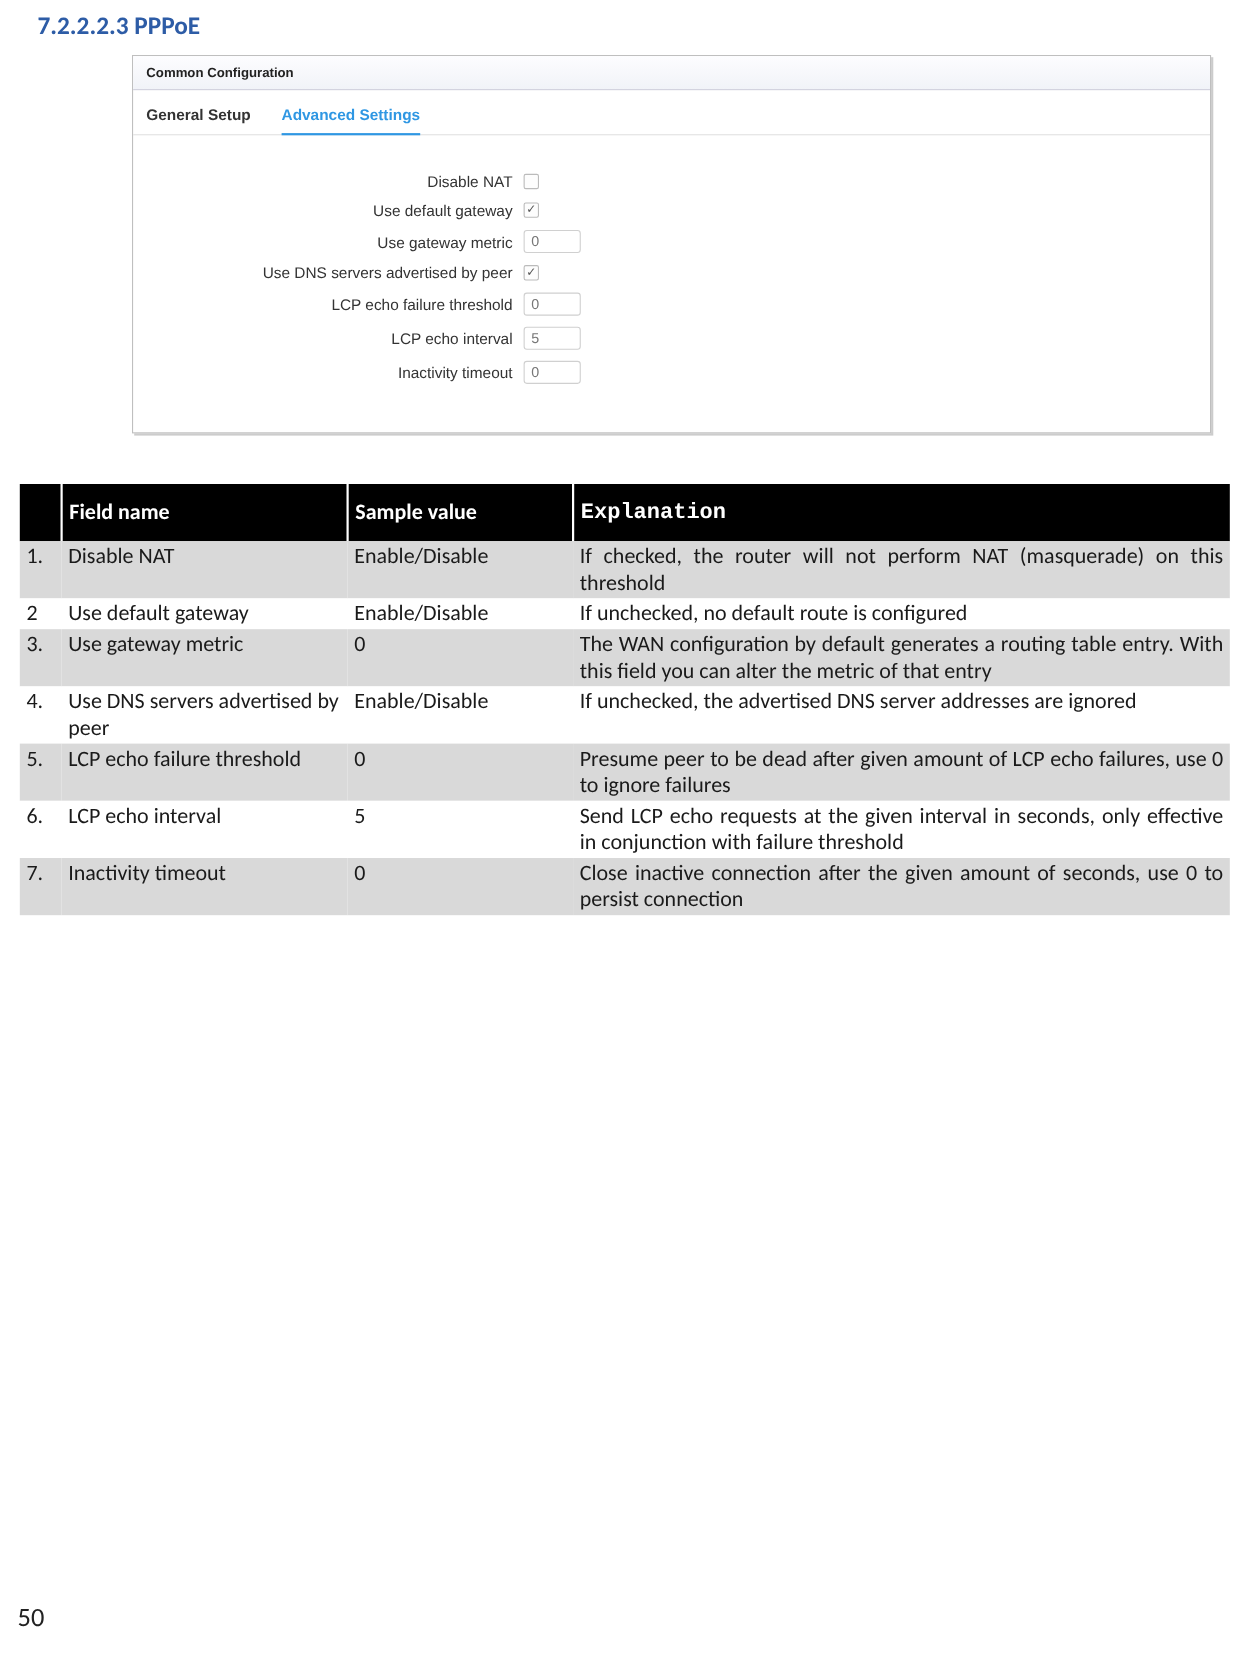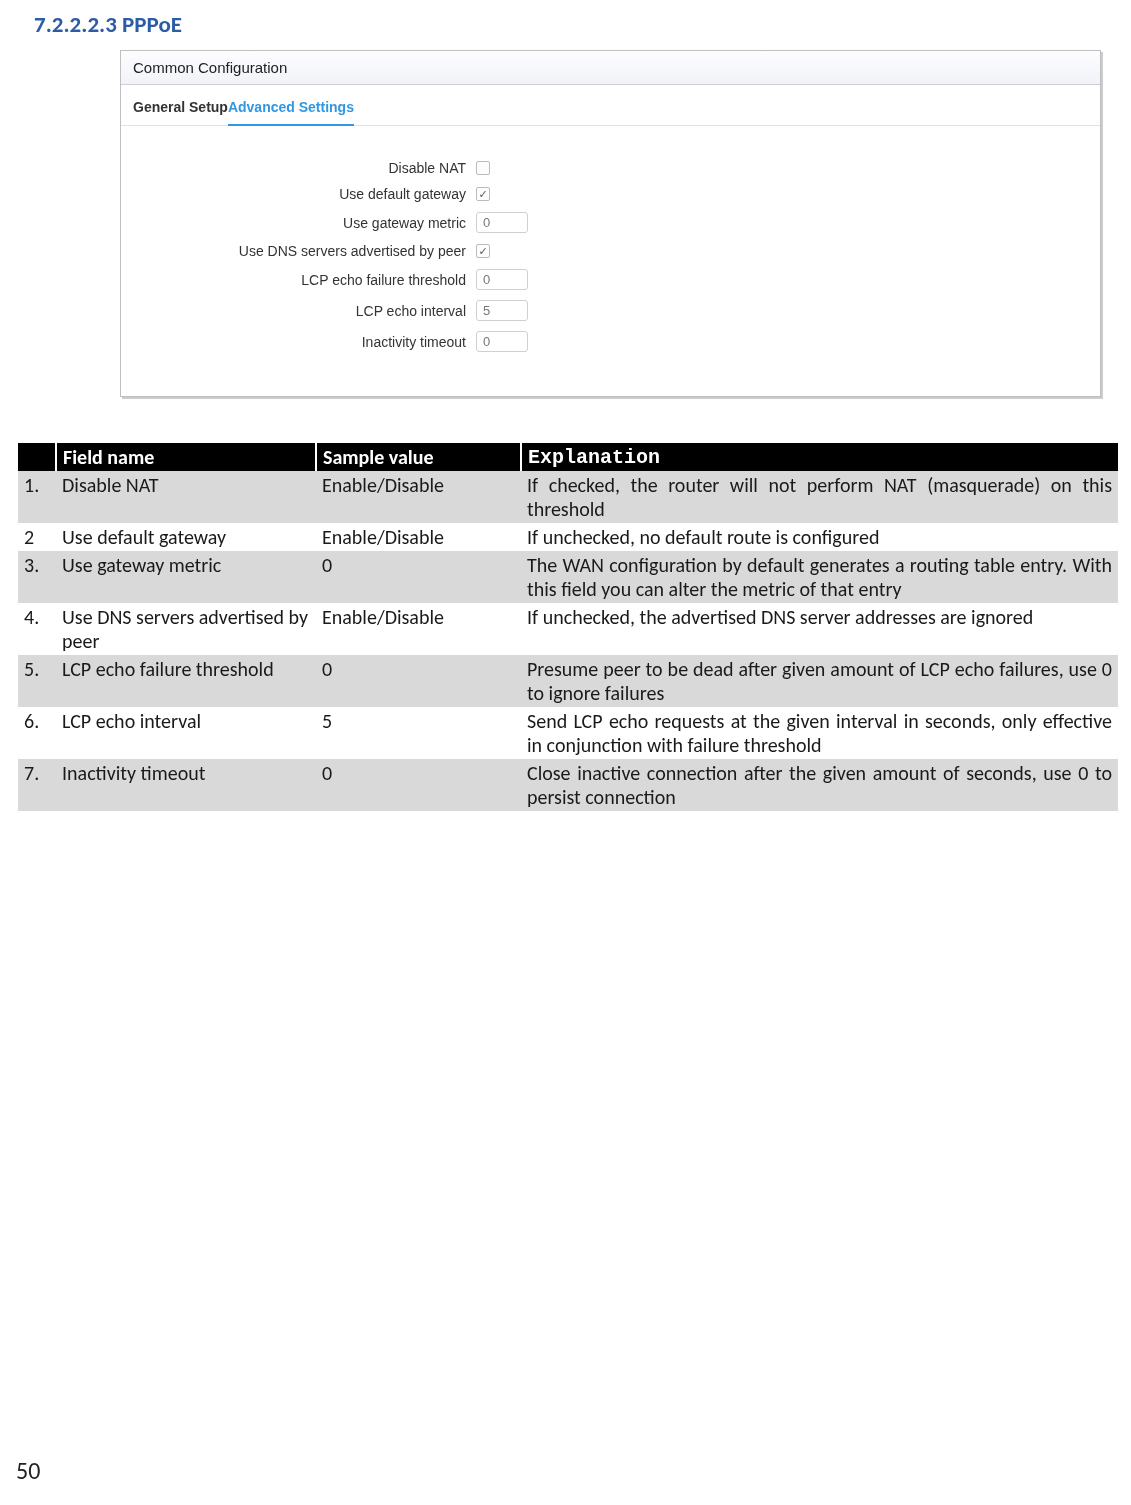--- a/index.html
+++ b/index.html
@@ -27,25 +27,26 @@
     box-shadow: 2px 2px 0 #ccc;
     font-family: Arial, sans-serif;
     font-size: 14px;
     color: #222;
     background: #fff;
   }
   .panel-title {
     background: linear-gradient(#fdfdff, #f1f3f8);
     border-bottom: 1px solid #cfcfdc;
     padding: 8px 12px;
-    font-weight: 400;
-    font-size: 15px;
+    font-weight: 700;
+    font-size: 12px;
   }
   .tabs {
     display: flex;
+    gap: 28px;
     align-items: flex-end;
     padding: 8px 12px 0 12px;
     border-bottom: 1px solid #e2e2e2;
     font-size: 14px;
   }
   .tab {
     padding: 6px 0 10px 0;
     font-weight: 700;
     color: #333;
     cursor: pointer;
@@ -105,21 +106,21 @@
     margin: 46px 0 0 8px;
     font-size: 20px;
     color: #1a1a1a;
     table-layout: fixed;
   }
   .desc-table th {
     background: #000;
     color: #fff;
     font-weight: 700;
     text-align: left;
-    padding: 2px 6px;
+    padding: 14px 6px;
     height: 24px;
     border-right: 2px solid #fff;
   }
   .desc-table th:last-child { border-right: none; font-family: Liberation Mono, monospace; }
   .desc-table td {
     padding: 2px 6px;
     vertical-align: top;
     border: none;
   }
   .desc-table tbody tr:nth-child(odd) td { background: #d9d9d9; }

